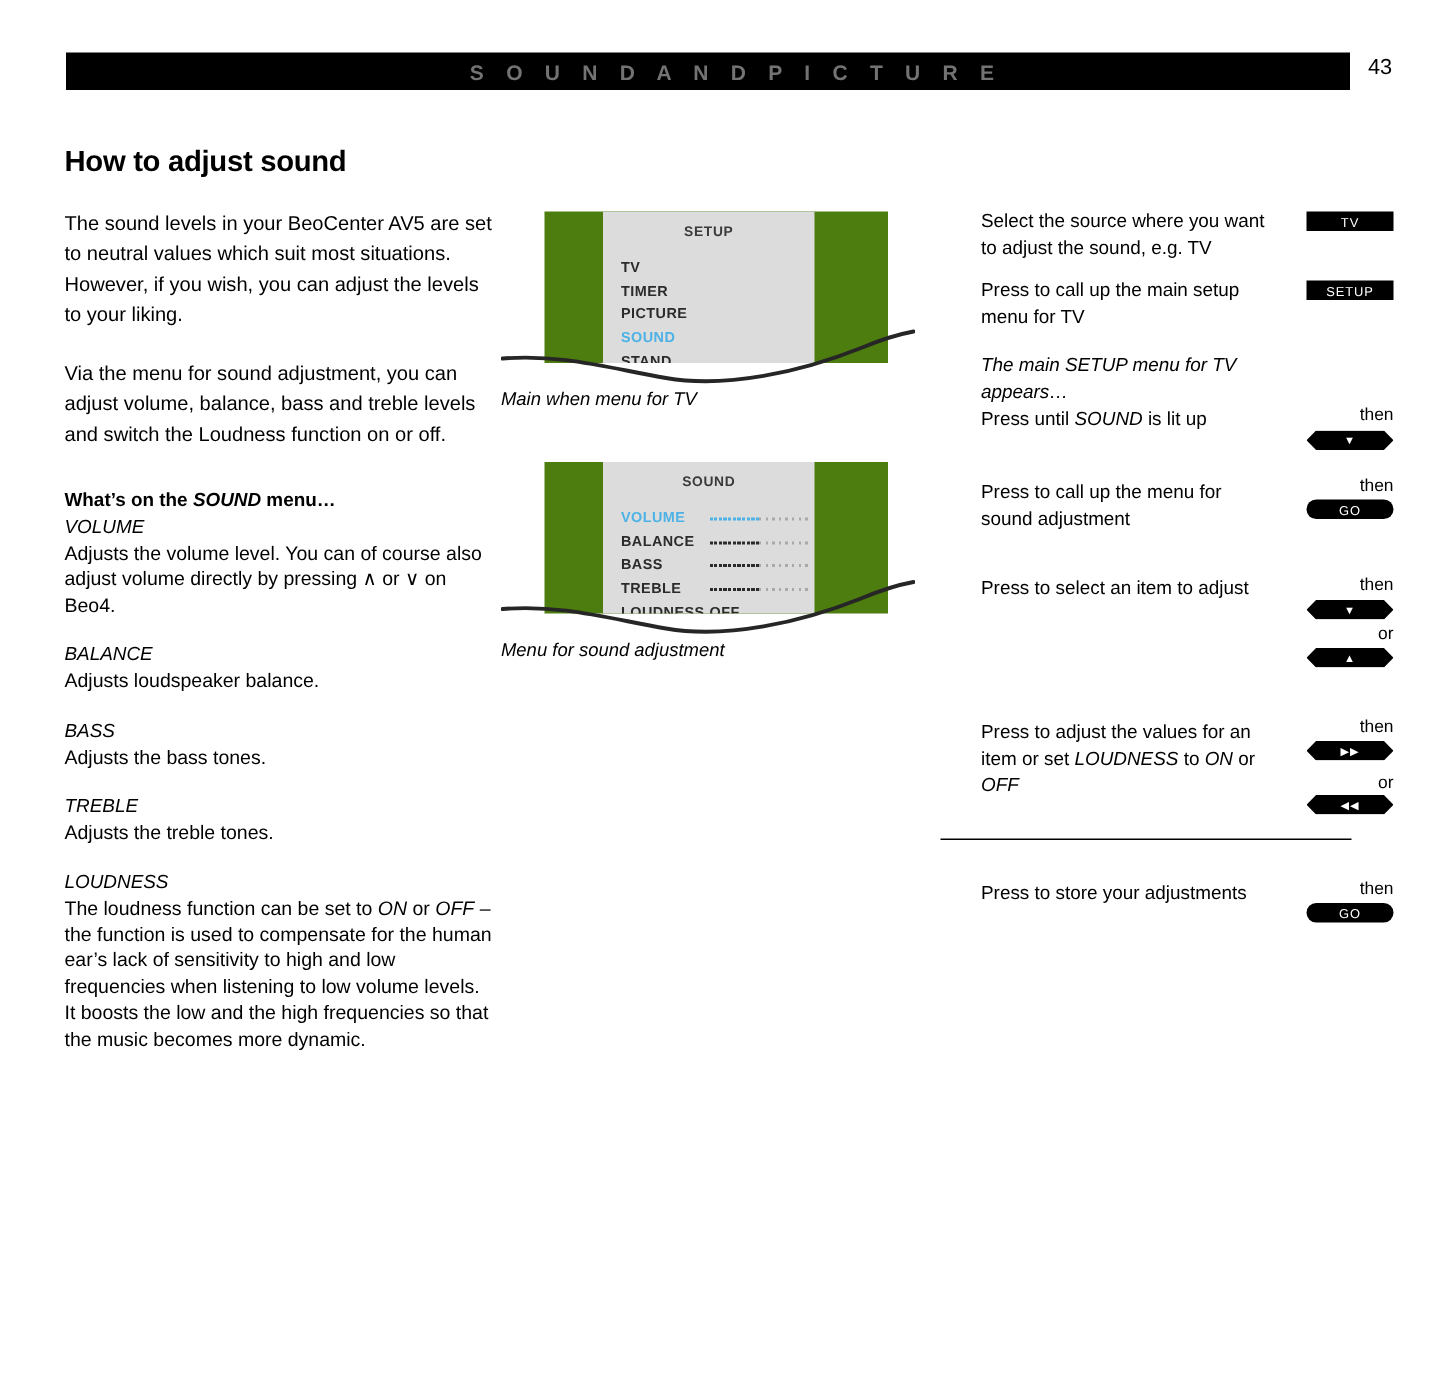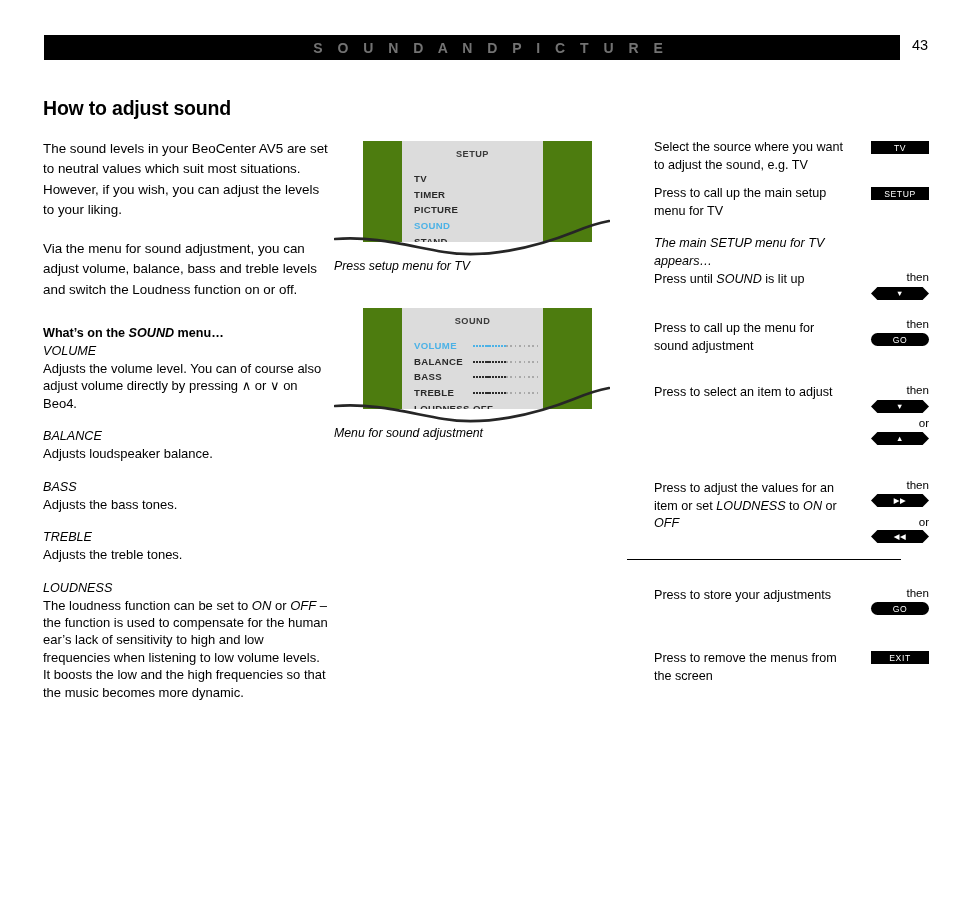--- a/index.html
+++ b/index.html
@@ -230,21 +230,21 @@
             </div>
           <div class="tv-row">
               <span class="label">STAND</span>
             </div>
         </div>
       </div>
     </div>
     <svg class="tv-wave" viewBox="0 0 276 40" preserveAspectRatio="none">
       <path d="M1,21 C40,18 70,27 110,34 C150,41 200,30 240,14 C252,9 264,5 275,3" fill="none" stroke="#262626" stroke-width="2.6" stroke-linecap="round"></path>
     </svg>
-    <div class="tv-caption">Press setup menu for TV</div>
+    <div class="tv-caption">Main when menu for TV</div>
   </div>
 
   <div class="tv-figure two">
     <div class="tv-box">
       <div class="tv-screen">
         <div class="menu-title">SOUND</div>
         <div class="tv-list">
 
           <div class="tv-row hl">
             <span class="label">VOLUME</span>
@@ -360,24 +360,18 @@
     </div>
 
     <div class="step" style="height:63px">
       <div class="conn" style="top:-1px">then</div>
       <div class="step-text" style="margin-top:13px">Press to store your adjustments</div>
       <div class="btn pill" style="top:15px">
         <span>GO</span>
       </div>
     </div>
 
-    <div class="step" style="height:40px">
-      <div class="step-text">Press to remove the menus from the screen</div>
-      <div class="btn" style="top:1px">
-        <span>EXIT</span>
-      </div>
-    </div>
 
   </div>
 
   <div class="divider" style="top:559px"></div>
 
 </div>
 
 </body></html>

